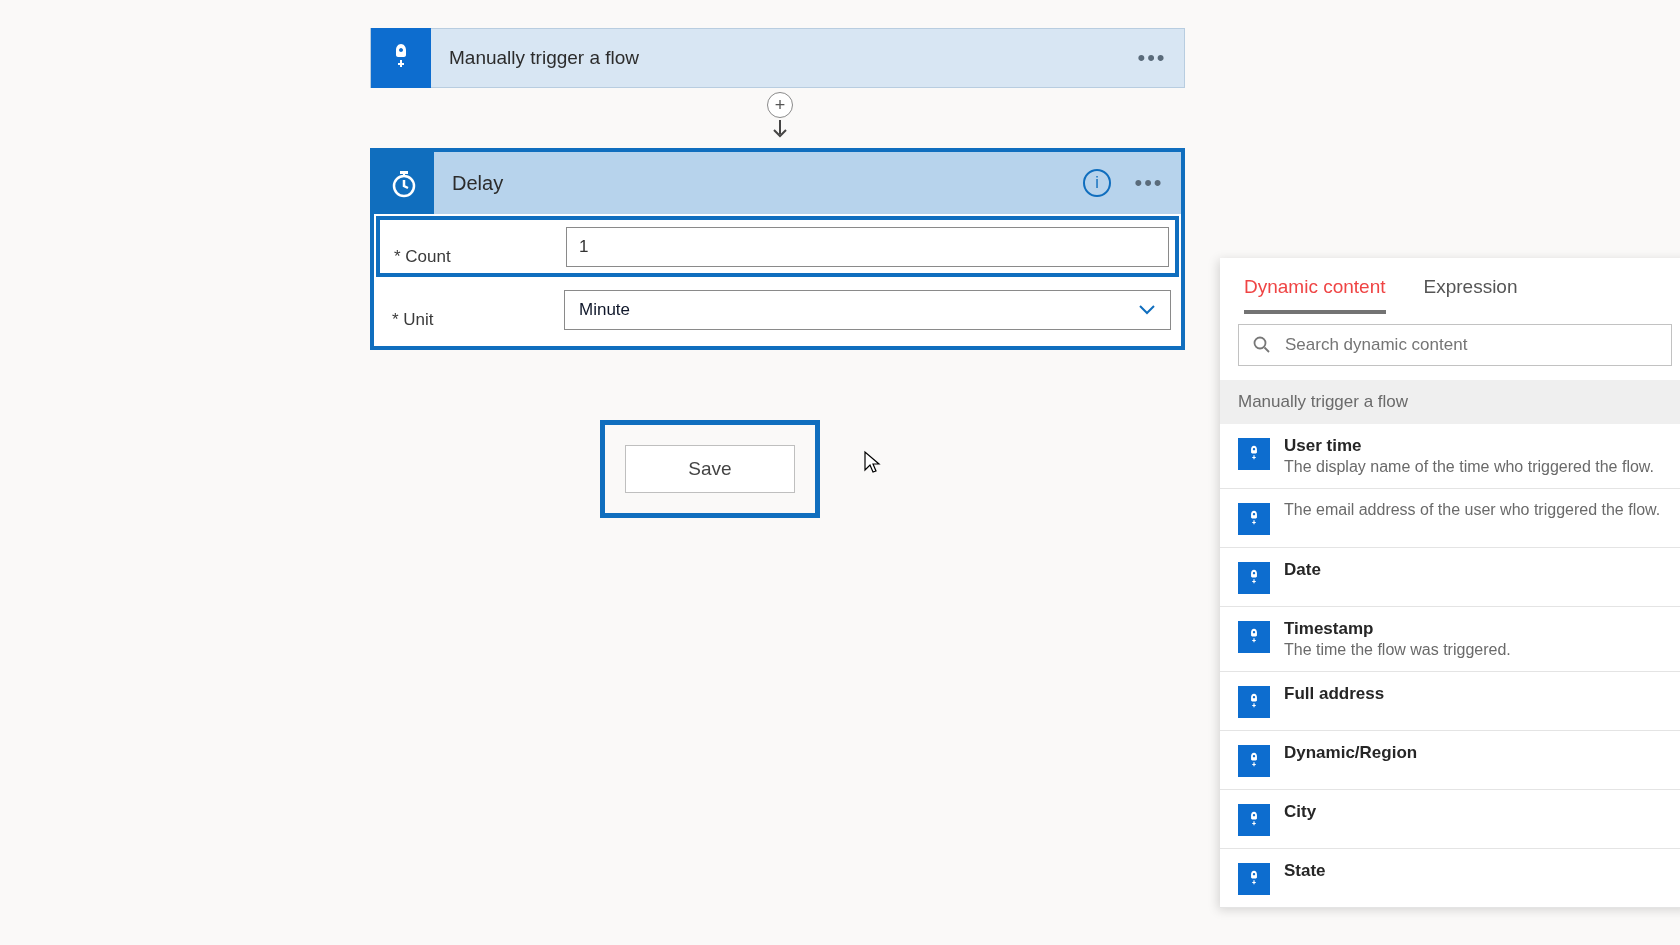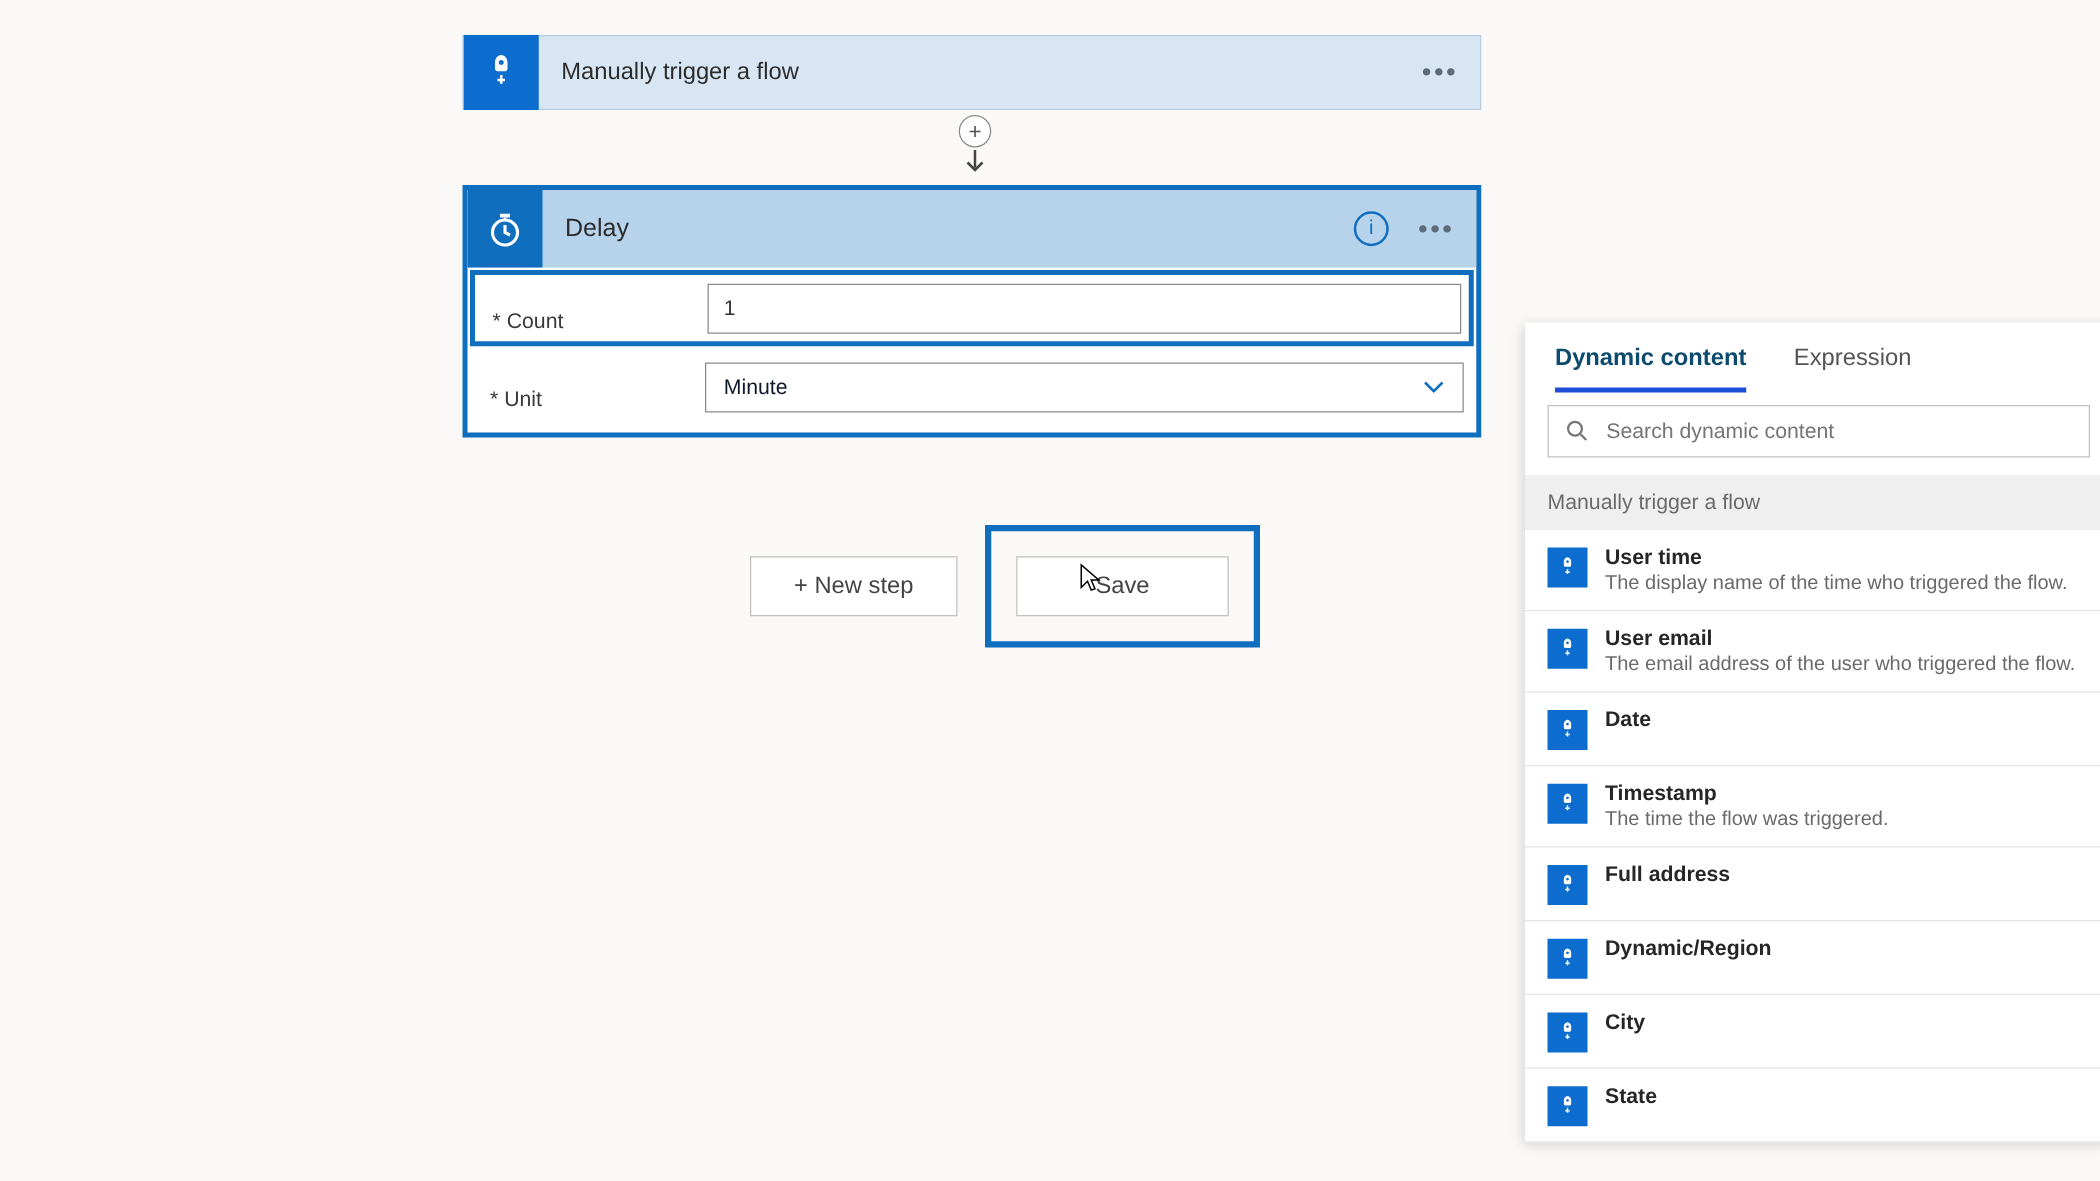--- a/index.html
+++ b/index.html
@@ -126,21 +126,21 @@
     position: absolute;
     left: 1220px; top: 258px;
     width: 470px;
     background: #fff;
     box-shadow: -2px 2px 10px rgba(0,0,0,0.15);
   }
   .dyn-tabs {
     display: flex; gap: 38px; padding: 18px 24px 0;
   }
   .dyn-tab { font-size: 19px; color: #555; padding-bottom: 12px; cursor: pointer; }
-  .dyn-tab.active { color: #0c4a6e; border-bottom: 4px solid #1d4ed8; font-weight: 700; }
+  .dyn-tab.active { color: #ef4444; border-bottom: 4px solid #737373; font-weight: 400; }
   .dyn-search-wrap {
     padding: 10px 18px 14px;
   }
   .dyn-search {
     height: 42px; border: 1px solid #c2c2c2; display: flex; align-items: center;
     padding: 0 14px; gap: 14px;
   }
   .dyn-search input {
     border: none; outline: none; font-size: 17px; color: #666; flex: 1; background: transparent;
   }
@@ -211,21 +211,20 @@
         <span>Minute</span>
         <svg width="18" height="12" viewBox="0 0 18 12">
             <path d="M2 2 L9 9 L16 2" stroke="#106ebe" stroke-width="2" fill="none"></path>
           </svg>
       </div>
     </div>
   </div>
 </div>
 
 <div class="btn-row">
-  <div class="btn">+ New step</div>
   <div class="save-outline">
     <div class="btn" style="min-width:170px">Save</div>
   </div>
 </div>
 
 <svg class="cursor" viewBox="0 0 20 25">
   <path d="M3 2 L3 20 L8 15 L11 22 L14 21 L11 14 L17 14 Z" fill="#fff" stroke="#000" stroke-width="1.2"></path>
 </svg>
 
 <div class="dyn-panel">
@@ -257,21 +256,20 @@
         </div>
       </div>
       <div class="dyn-item">
         <div class="dyn-item-icon">
           <svg width="20" height="20" viewBox="0 0 34 34">
             <path d="M17 3 C14 3 12 6 12 9 L12 14 C12 15 13 16 14 16 L20 16 C21 16 22 15 22 14 L22 9 C22 6 20 3 17 3 Z M17 7 C18 7 19 8 19 9 C19 10 18 11 17 11 C16 11 15 10 15 9 C15 8 16 7 17 7 Z" fill="#fff"></path>
             <path d="M17 19 L17 26 M14 23 L20 23" stroke="#fff" stroke-width="2" fill="none"></path>
           </svg>
         </div>
         <div class="dyn-item-text">
-          <div class="dyn-item-title">User email</div>
           <div class="dyn-item-desc">The email address of the user who triggered the flow.</div>
         </div>
       </div>
       <div class="dyn-item">
         <div class="dyn-item-icon">
           <svg width="20" height="20" viewBox="0 0 34 34">
             <path d="M17 3 C14 3 12 6 12 9 L12 14 C12 15 13 16 14 16 L20 16 C21 16 22 15 22 14 L22 9 C22 6 20 3 17 3 Z M17 7 C18 7 19 8 19 9 C19 10 18 11 17 11 C16 11 15 10 15 9 C15 8 16 7 17 7 Z" fill="#fff"></path>
             <path d="M17 19 L17 26 M14 23 L20 23" stroke="#fff" stroke-width="2" fill="none"></path>
           </svg>
         </div>

